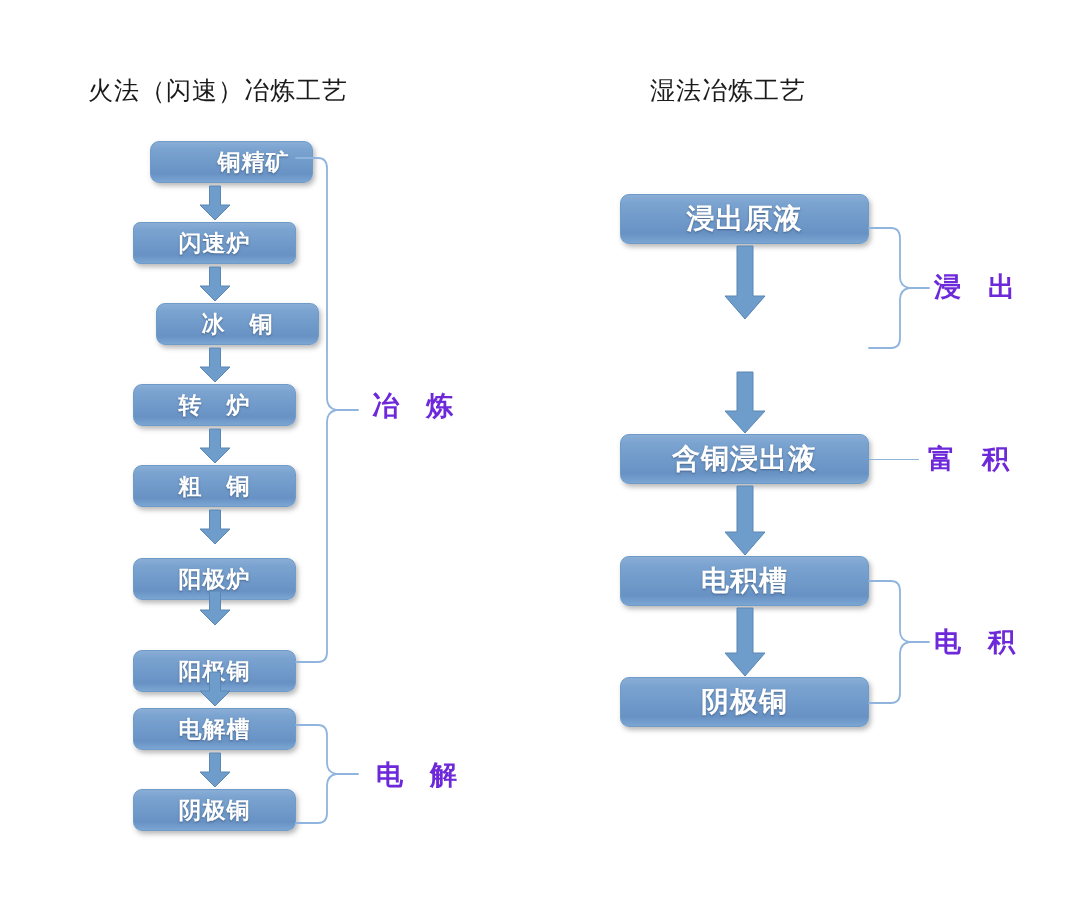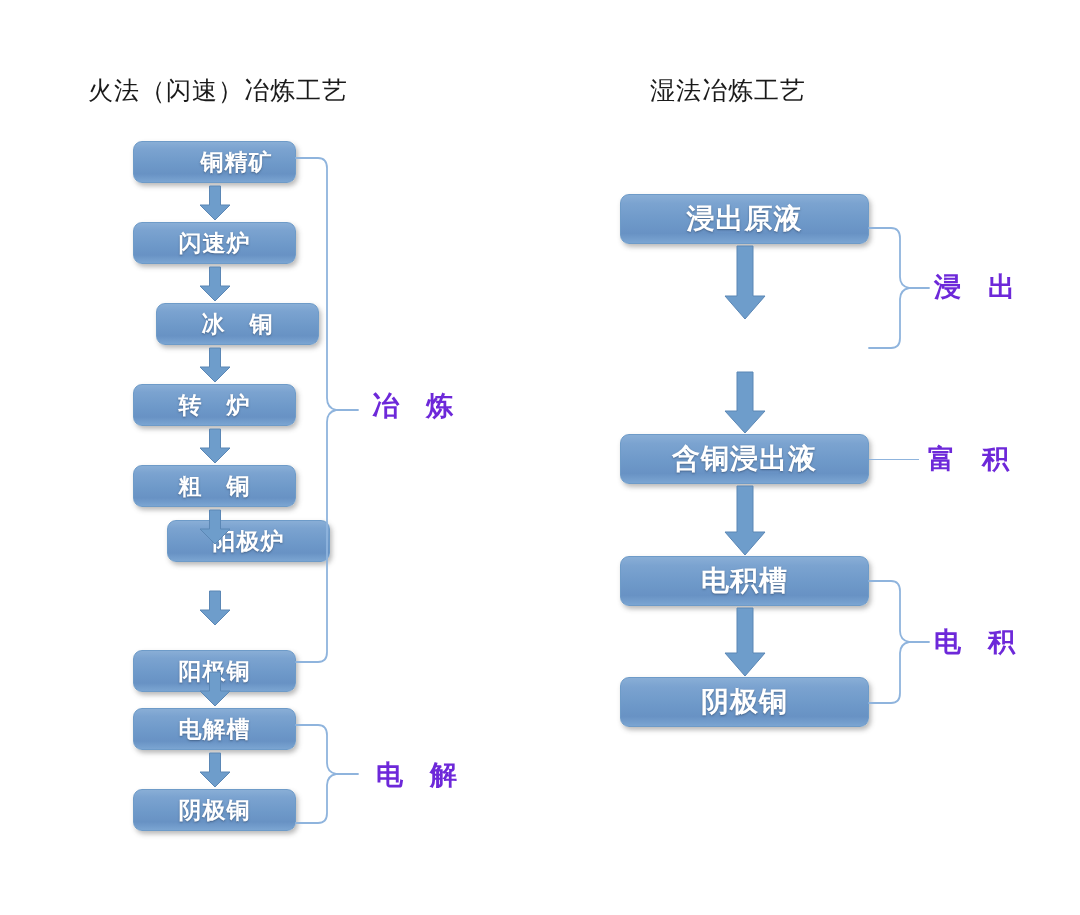--- a/index.html
+++ b/index.html
@@ -100,31 +100,31 @@
 </style>
 </head>
 <body>
 
 <div id="diagram-canvas">
 
   <div class="col-title" id="title-pyro">火法（闪速）冶炼工艺</div>
 
   <div class="col-title" id="title-hydro">湿法冶炼工艺</div>
 
-  <div class="node left" style="left:133px; top:141px; width:163px; height:42px;padding-left:44px;">铜精矿</div>
-
-  <div class="node left" style="left:133px; top:222px; width:163px; height:42px;">闪速炉</div>
+  <div class="node left" style="left:150px; top:141px; width:163px; height:42px;padding-left:44px;">铜精矿</div>
+
+  <div class="node left" style="left:133px; top:222px; width:163px; height:42px;border-radius:7px;">闪速炉</div>
 
   <div class="node left" style="left:133px; top:303px; width:163px; height:42px;margin-left:23px;">冰　铜</div>
 
   <div class="node left" style="left:133px; top:384px; width:163px; height:42px;">转　炉</div>
 
   <div class="node left" style="left:133px; top:465px; width:163px; height:42px;">粗　铜</div>
 
-  <div class="node left" style="left:133px; top:520px; width:163px; height:42px;margin-left:34px;">阳极炉</div>
+  <div class="node left" style="left:133px; top:558px; width:163px; height:42px;">阳极炉</div>
 
   <div class="node left" style="left:133px; top:650px; width:163px; height:42px;">阳极铜</div>
 
   <div class="node left" style="left:133px; top:708px; width:163px; height:42px;">电解槽</div>
 
   <div class="node left" style="left:133px; top:789px; width:163px; height:42px;">阴极铜</div>
 
   <span class="arrow" style="left:199px; top:186px;">
     <svg width="32" height="35" viewBox="0 0 32 35">
       <polygon points="10.5,0 21.5,0 21.5,19 31,19 16,34 1,19 10.5,19" fill="#6e9dcb" stroke="#5b87b5" stroke-width="1"></polygon>

